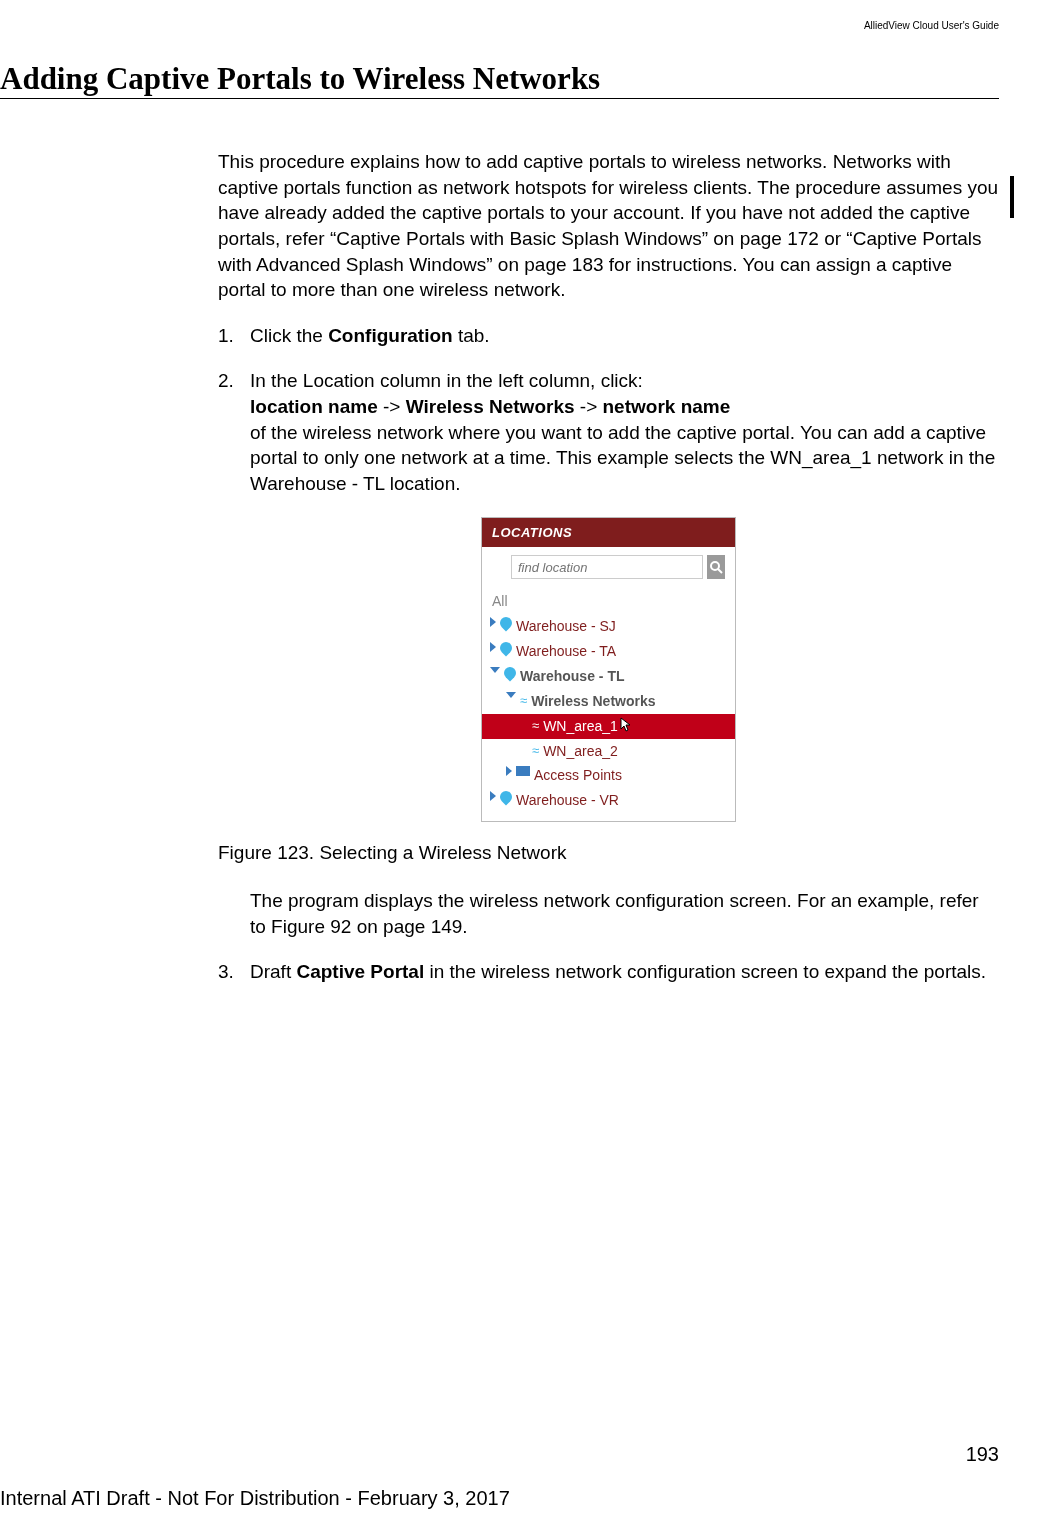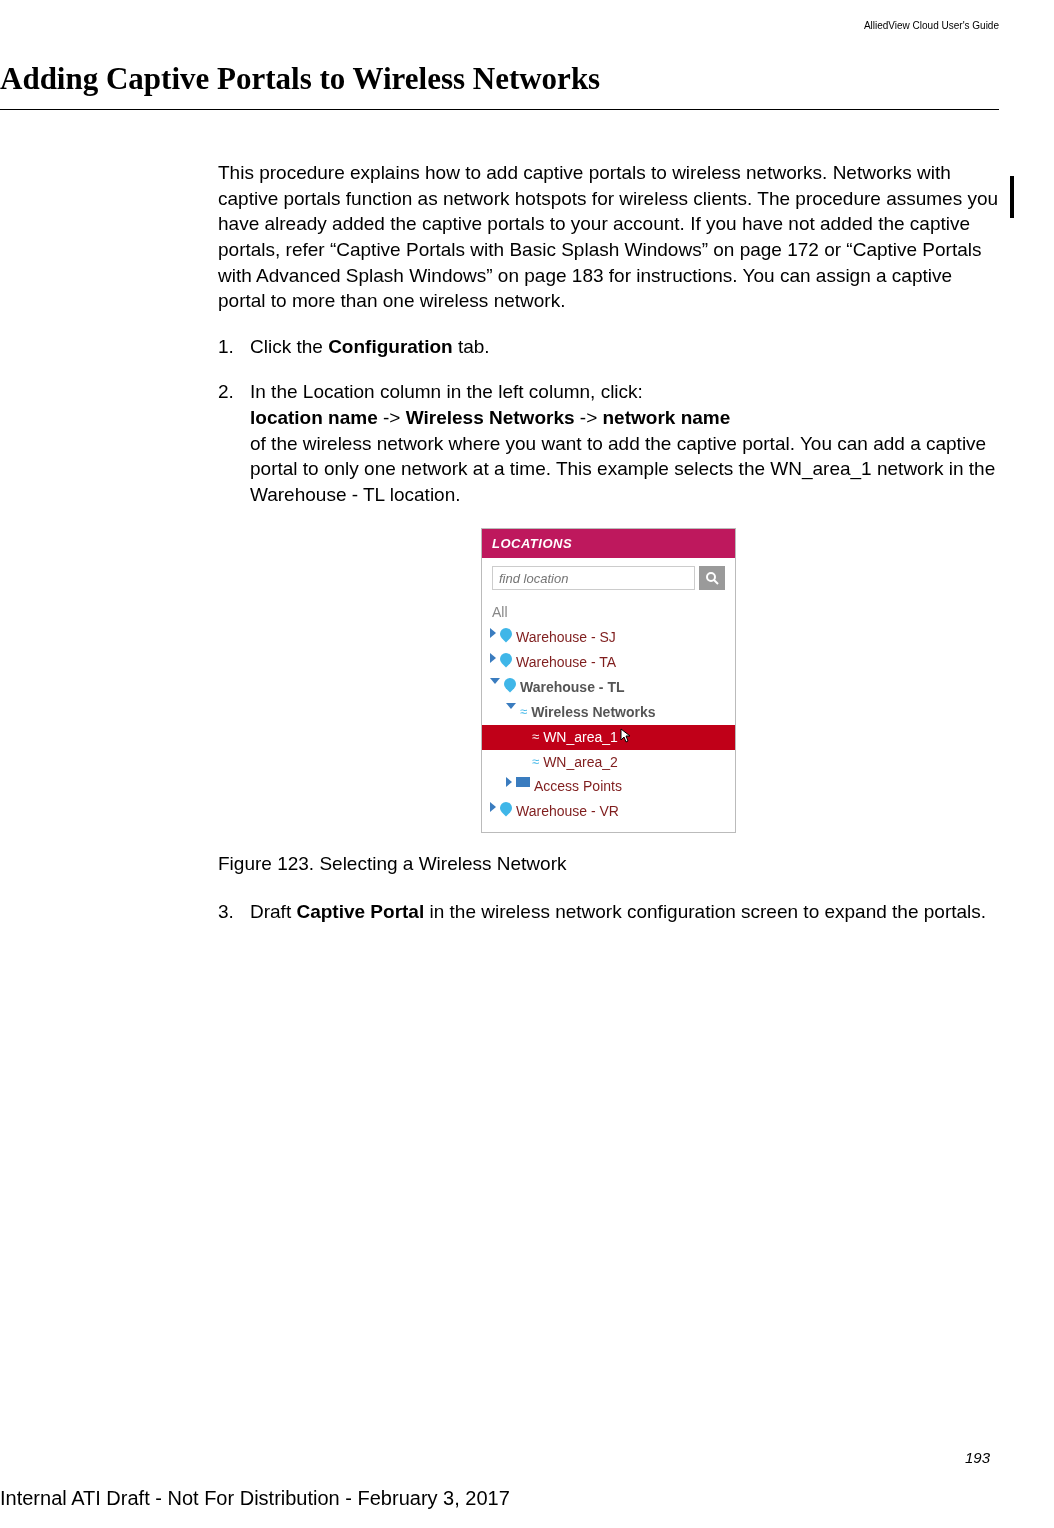--- a/index.html
+++ b/index.html
@@ -18,21 +18,21 @@
       text-align: right;
       font-size: 10px;
       padding-right: 0;
       margin-bottom: 30px;
     }
     .section-heading {
       font-family: "Times New Roman", Times, serif;
       font-size: 31px;
       font-weight: bold;
       border-bottom: 1px solid #000;
-      padding-bottom: 12px;
+      padding-bottom: 1px;
       margin-bottom: 50px;
     }
     .change-bar {
       position: absolute;
       right: 40px;
       top: 176px;
       width: 4px;
       height: 42px;
       background: #000;
     }
@@ -59,41 +59,42 @@
     .fig-panel {
       display: inline-block;
       width: 255px;
       border: 1px solid #bbb;
       text-align: left;
       background: #fff;
       font-size: 14px;
       color: #333;
     }
     .fig-header {
-      background: #be185d;
+      background: #7f1d1d;
       color: #fff;
       font-weight: bold;
       font-style: italic;
       font-size: 13px;
       padding: 6px 10px;
       letter-spacing: 0.5px;
     }
     .fig-search {
       padding: 8px 10px;
       display: flex;
       gap: 4px;
     }
     .fig-search-input {
       flex: 1;
       border: 1px solid #ccc;
       height: 24px;
       padding: 0 6px;
       font-style: italic;
       color: #999;
       font-size: 13px;
+      margin-left: 19px;
     }
     .fig-search-btn {
       width: 26px;
       height: 24px;
       background: #9a9a9a;
       display: flex;
       align-items: center;
       justify-content: center;
     }
     .fig-list { padding: 2px 0 8px 0; }
@@ -145,23 +146,22 @@
       margin-left: -2px;
     }
     .cursor svg { position:absolute; top:0; left:0; }
     .fig-caption {
       font-size: 19px;
       margin: 18px 0 22px 0;
     }
     .page-number {
       position: absolute;
       bottom: 62px;
-      right: 64px;
-      font-size: 15px;
-      font-style: italic;
+      right: 55px;
+      font-size: 20px;
     }
     .footer {
       position: absolute;
       bottom: 18px;
       width: 100%;
       text-align: left;
       font-size: 20px;
     }
   </style>
 </head>
@@ -250,20 +250,24 @@
               <span class="caret"></span>
               <span class="pin"></span>
               <span class="item-label item-gray">Warehouse - VR</span>
             </div>
         </div>
       </div>
     </div>
 
     <div class="fig-caption">Figure 123. Selecting a Wireless Network</div>
 
+    <div class="ol-row">
+      <div class="ol-num"></div>
+      <div class="ol-body">The program displays the wireless network configuration screen. For an example, refer to Figure 92 on page 149.</div>
+    </div>
 
     <div class="ol-row">
       <div class="ol-num">3.</div>
       <div class="ol-body">
         <span>Draft </span><span class="bold">Captive Portal</span><span> in the wireless network configuration screen to expand the portals.</span>
       </div>
     </div>
   </div>
 </div>
 

